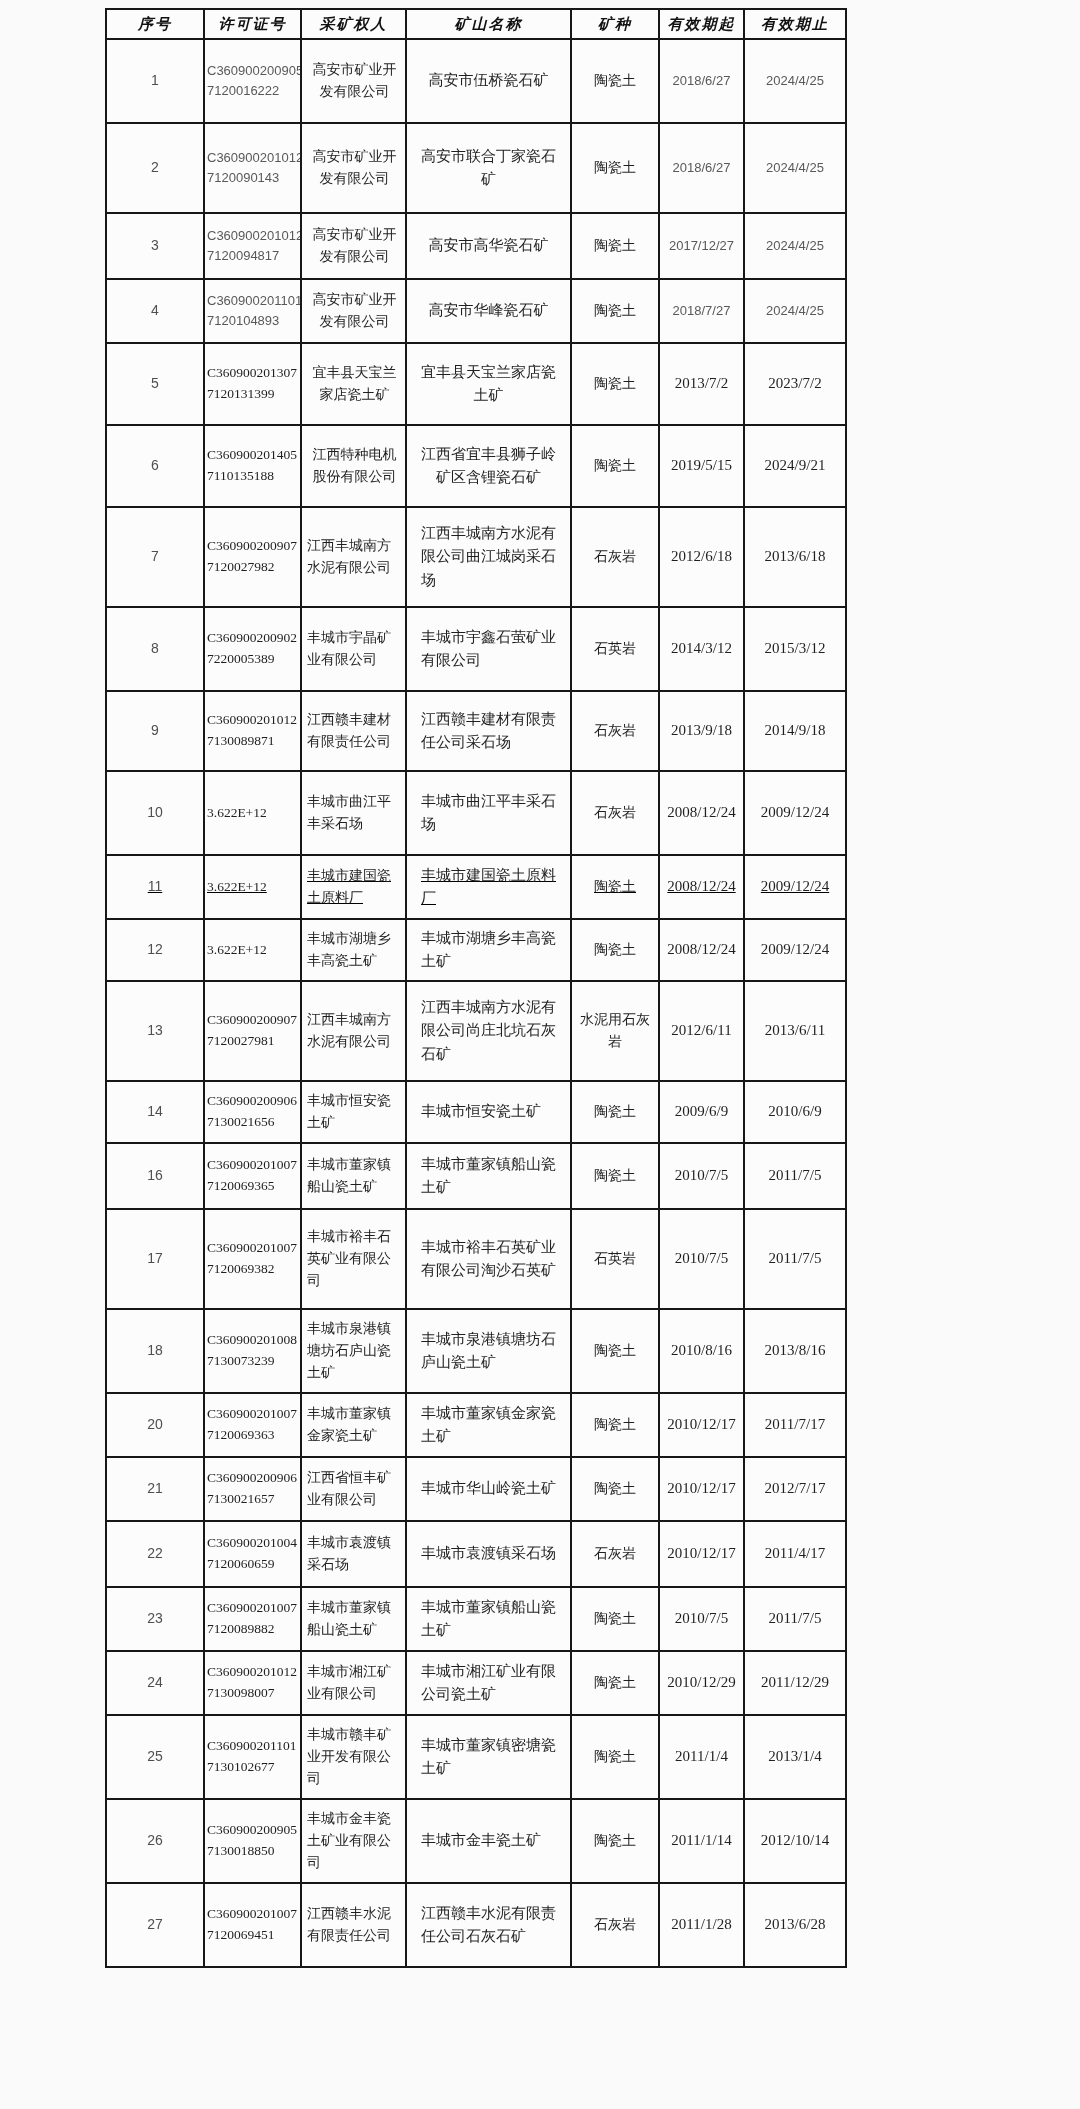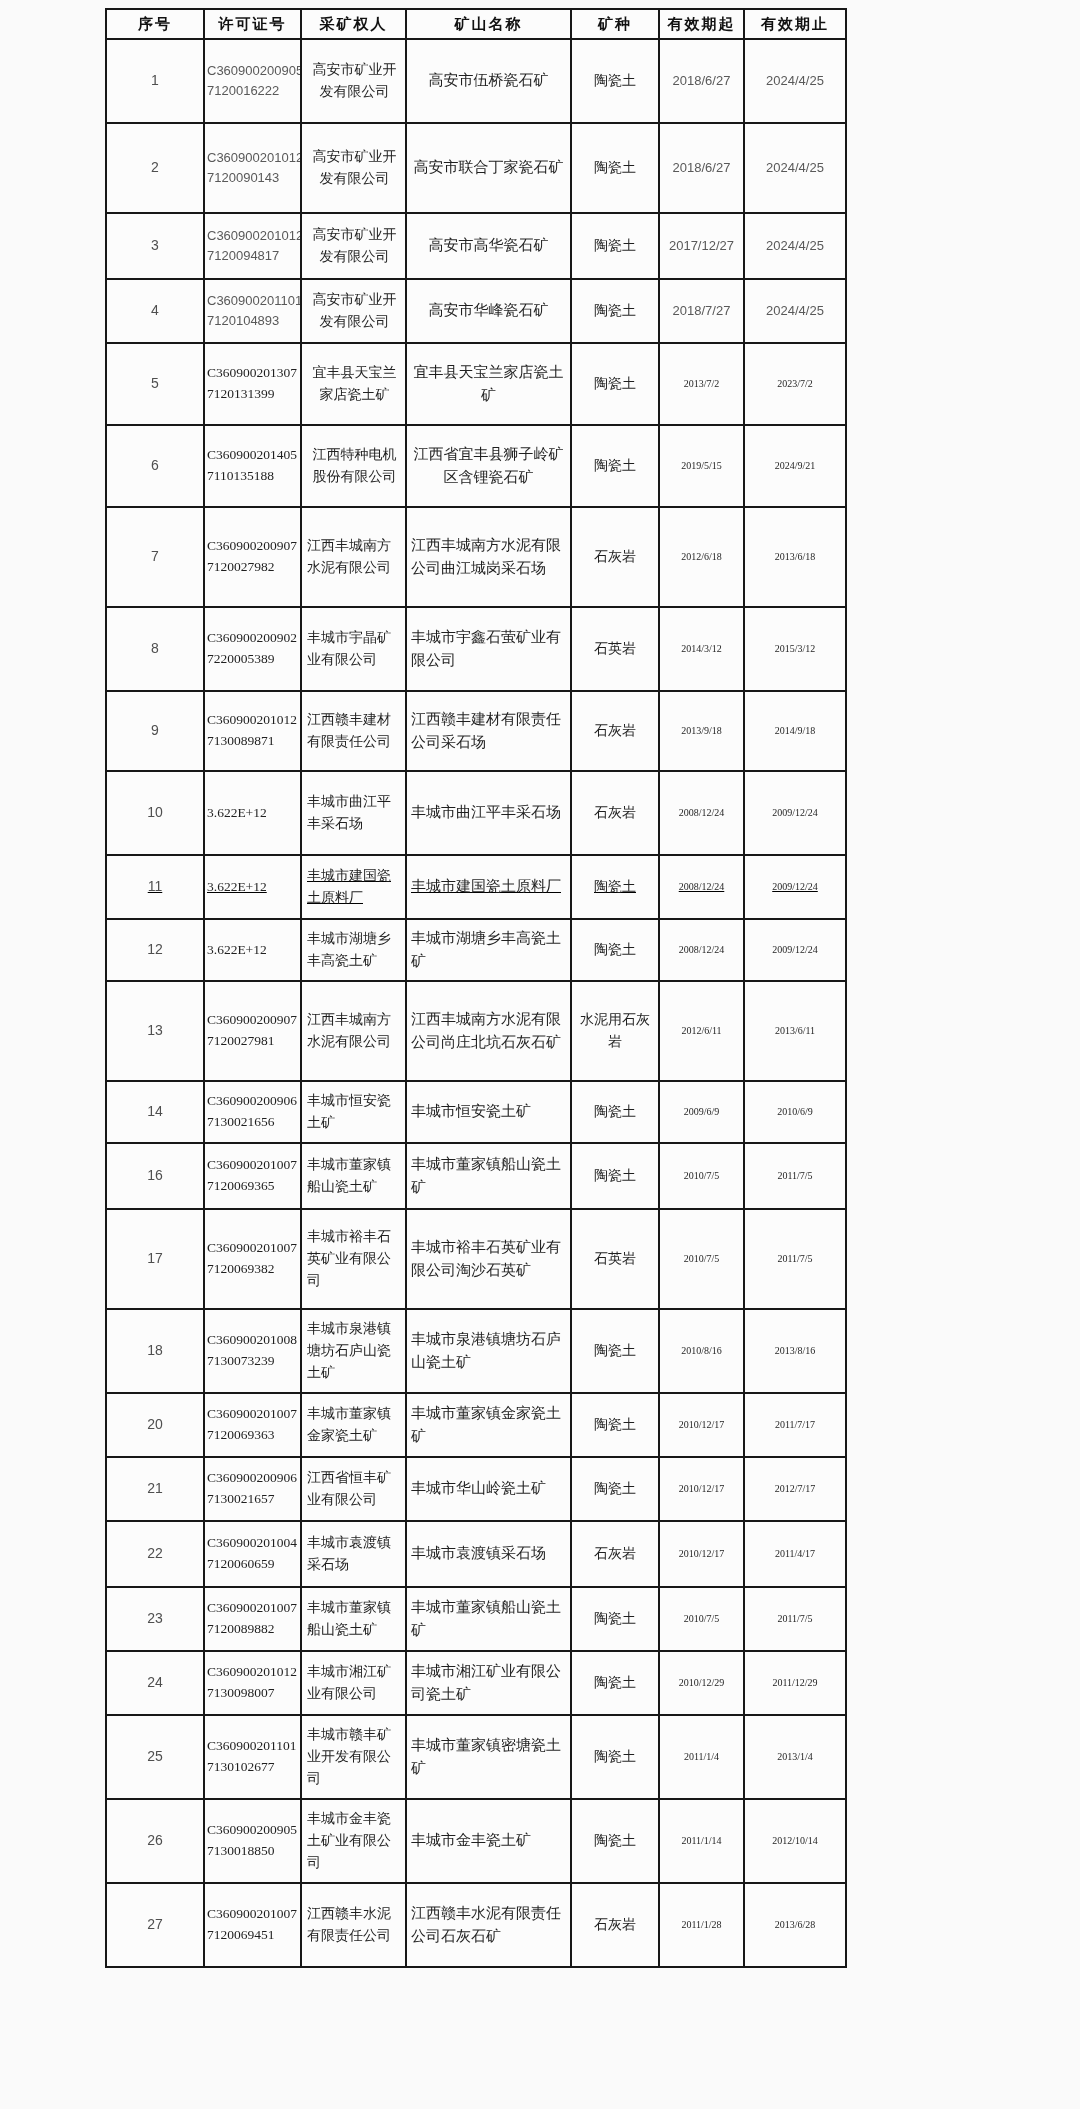--- a/index.html
+++ b/index.html
@@ -28,20 +28,21 @@
   }
   thead th {
     height: 24px;
     font-size: 15px;
     font-weight: bold;
     color: #111;
     text-align: center;
     letter-spacing: 2px;
     padding: 2px 0;
     font-family: "Liberation Serif", "DejaVu Serif", serif;
+    font-style: italic;
   }
   td {
     font-size: 14px;
     line-height: 1.55;
     color: #1f1f1f;
     padding: 4px 6px;
   }
   
   .col-no {
     text-align: center;
@@ -54,27 +55,27 @@
     font-size: 13.5px;
     padding: 4px 2px;
   }
   .col-owner {
     text-align: left;
     padding: 4px 3px 4px 5px;
   }
   .col-mine {
     text-align: left;
     font-size: 15px;
-    padding: 4px 4px;
+    padding: 4px 14px;
   }
   .col-mineral, .col-start, .col-end {
     text-align: center;
   }
   .col-start, .col-end {
-    font-size: 10px;
+    font-size: 15px;
   }
   
   tr.align-center .col-owner,
   tr.align-center .col-mine {
     text-align: center;
   }
   
   tr.style-sans .col-license,
   tr.style-sans .col-start,
   tr.style-sans .col-end {

